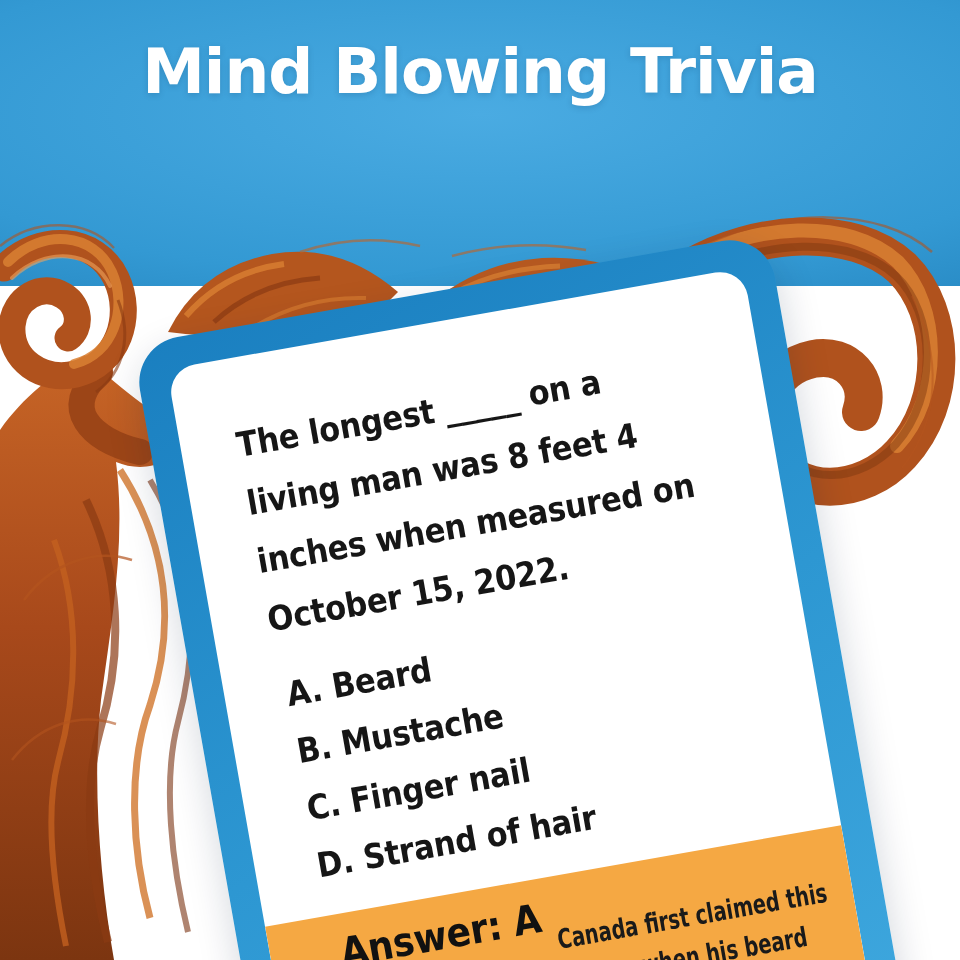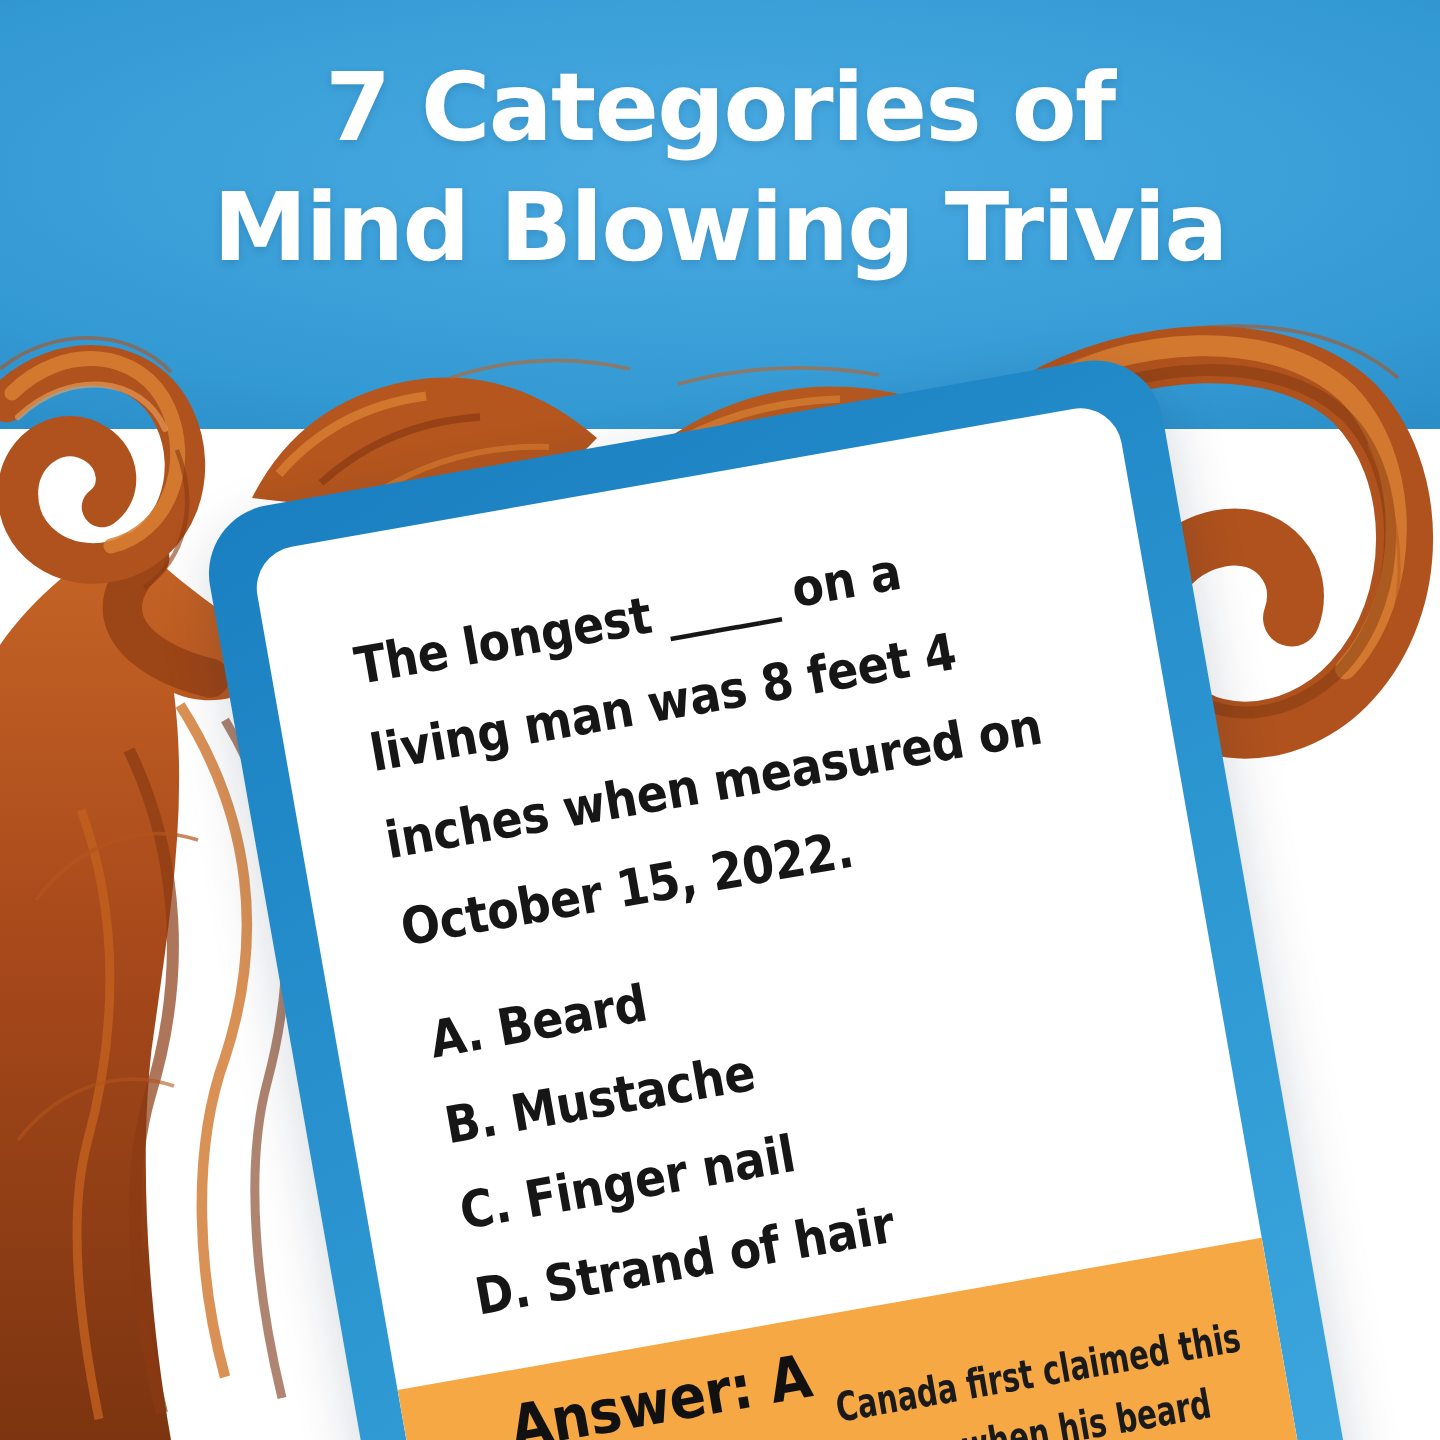--- a/index.html
+++ b/index.html
@@ -64,21 +64,20 @@
   .fact-line-1{left:286px;top:44px;}
   .fact-line-2{left:364px;top:84px;}
 </style>
 </head>
 <body>
 
 <div class="stage">
 
   <div class="header"></div>
   <div class="title">
-    <div>7 Categories of</div>
     <div>Mind Blowing Trivia</div>
   </div>
 
   <svg class="hair-layer" viewBox="0 0 960 960" aria-hidden="true">
     <defs>
       <linearGradient id="hairGrad" x1="0" y1="0" x2="0" y2="1">
         <stop offset="0" stop-color="#c76526"></stop>
         <stop offset="0.45" stop-color="#a8491b"></stop>
         <stop offset="1" stop-color="#7c3510"></stop>
       </linearGradient>

